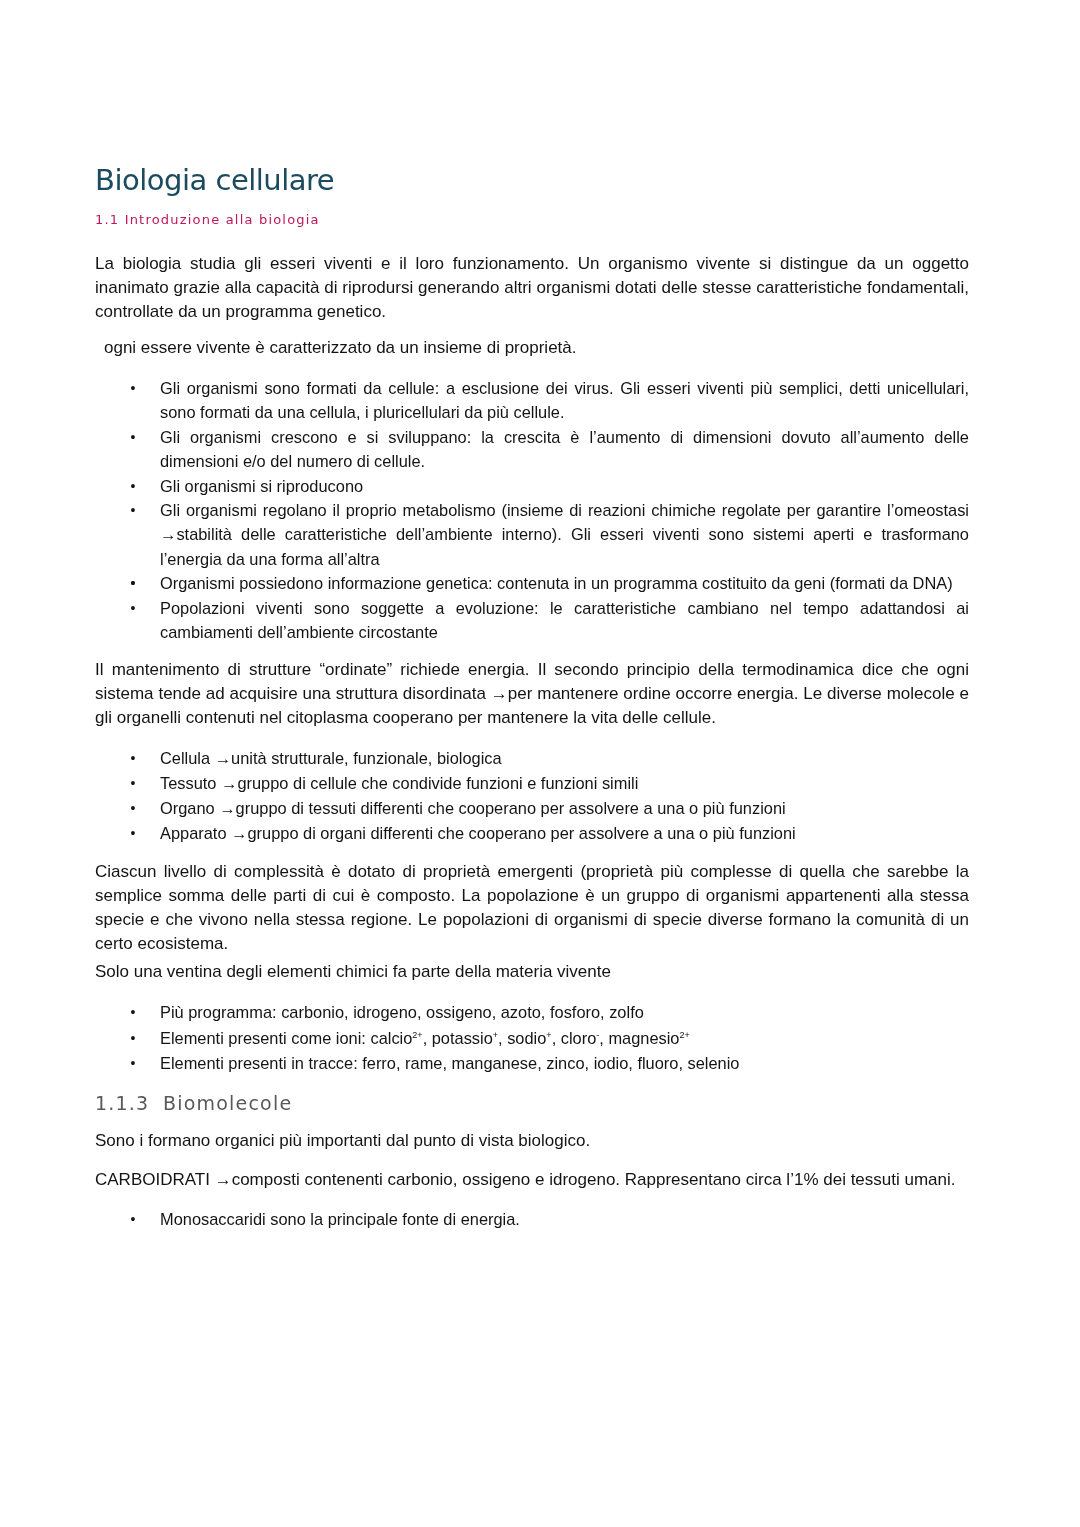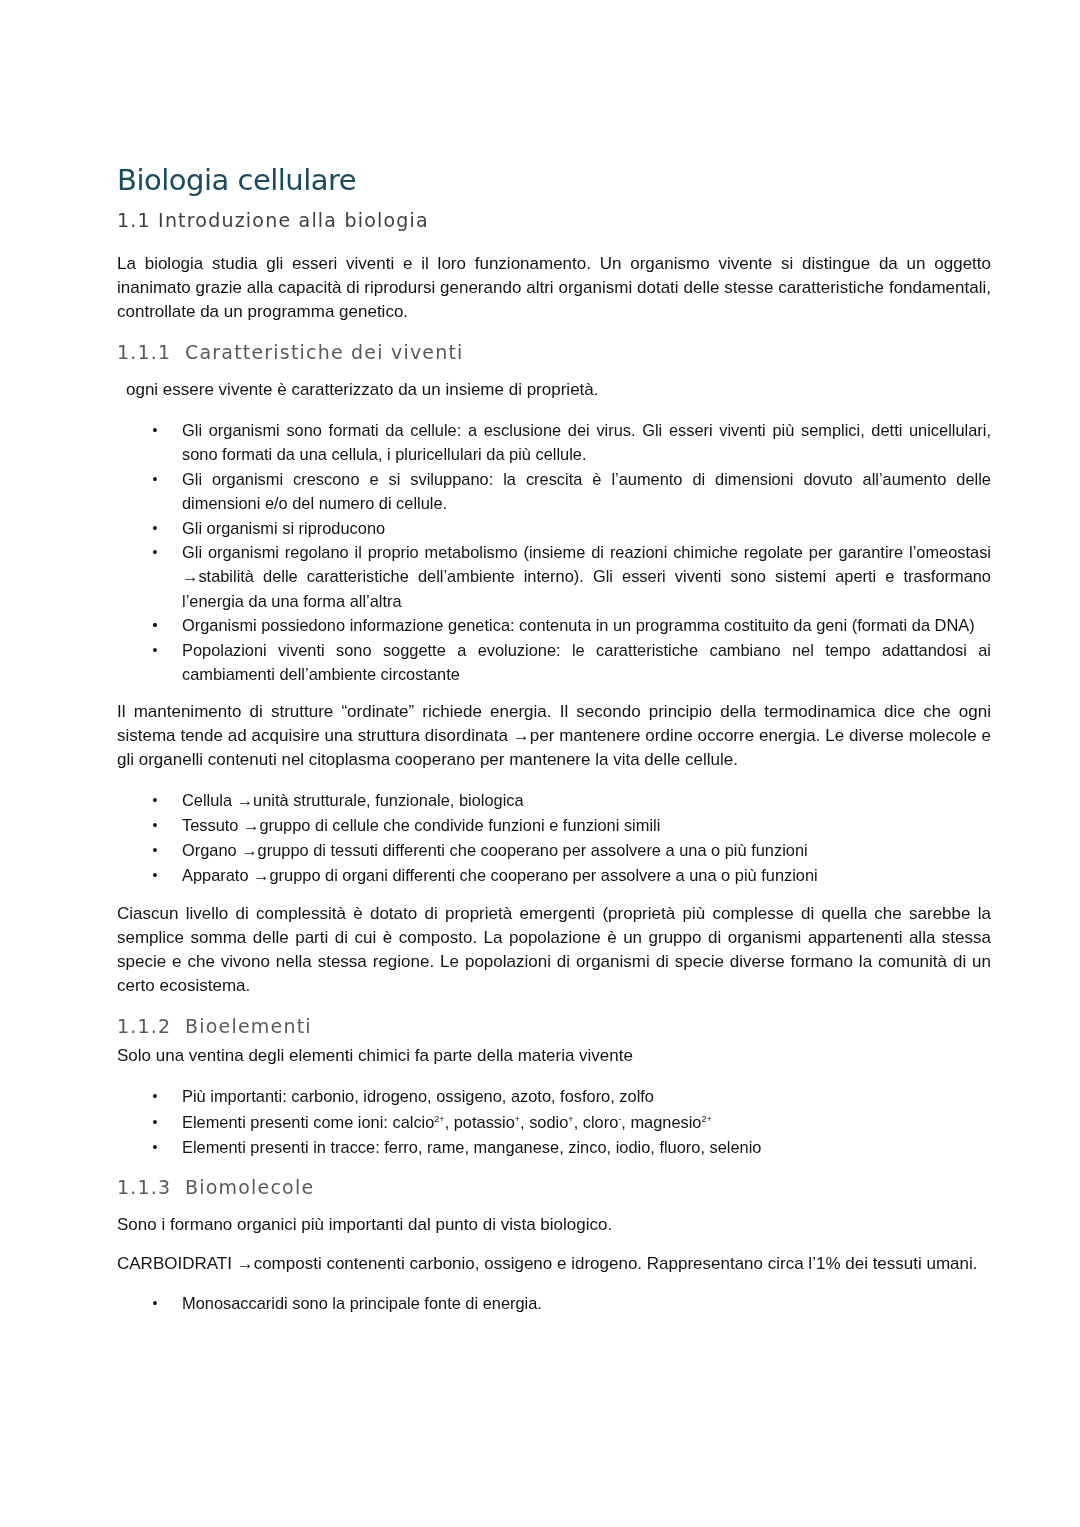--- a/index.html
+++ b/index.html
@@ -10,37 +10,37 @@
     body {
       width: 1080px;
       height: 1527px;
       position: relative;
       overflow: hidden;
       font-family: "Liberation Sans", sans-serif;
       color: #141414;
     }
     .page {
       position: absolute;
-      left: 117px;
+      left: 95px;
       top: 160px;
       width: 874px;
     }
     .title {
       font-family: "DejaVu Sans", sans-serif;
       font-size: 29px;
       color: #1b4b5f;
       margin: 0;
       line-height: 40px;
       font-weight: normal;
       letter-spacing: -0.5px;
     }
     .h2 {
       font-family: "DejaVu Sans", sans-serif;
-      font-size: 19px;
-      color: #404040;
+      font-size: 13px;
+      color: #be185d;
       margin: 6px 0 0 0;
       line-height: 28px;
       font-weight: normal;
       letter-spacing: 1.2px;
     }
     .h3 {
       font-family: "DejaVu Sans", sans-serif;
       font-size: 19px;
       color: #595959;
       margin: 0;
@@ -107,23 +107,20 @@
 
   <h1 class="title">Biologia cellulare</h1>
 
   <h2 class="h2">
     <span>1.1</span>
     <span>Introduzione alla biologia</span>
   </h2>
 
   <p class="p-intro">La biologia studia gli esseri viventi e il loro funzionamento. Un organismo vivente si distingue da un oggetto inanimato grazie alla capacità di riprodursi generando altri organismi dotati delle stesse caratteristiche fondamentali, controllate da un programma genetico.</p>
 
-  <h3 class="h3 h3-1">
-    <span class="num">1.1.1</span><span>Caratteristiche dei viventi</span>
-  </h3>
 
   <p class="p-ogni">ogni essere vivente è caratterizzato da un insieme di proprietà.</p>
 
   <ul class="list-1">
     <li><span class="bullet">•</span><span>Gli organismi sono formati da cellule: a esclusione dei virus. Gli esseri viventi più semplici, detti unicellulari, sono formati da una cellula, i pluricellulari da più cellule.</span></li>
     <li><span class="bullet">•</span><span>Gli organismi crescono e si sviluppano: la crescita è l’aumento di dimensioni dovuto all’aumento delle dimensioni e/o del numero di cellule.</span></li>
     <li><span class="bullet">•</span><span>Gli organismi si riproducono</span></li>
     <li><span class="bullet">•</span><span>Gli organismi regolano il proprio metabolismo (insieme di reazioni chimiche regolate per garantire l’omeostasi →stabilità delle caratteristiche dell’ambiente interno). Gli esseri viventi sono sistemi aperti e trasformano l’energia da una forma all’altra</span></li>
     <li><span class="bullet">•</span></li>
     <li><span class="bullet">•</span><span>Organismi possiedono informazione genetica: contenuta in un programma costituito da geni (formati da DNA)</span></li>
@@ -134,28 +131,25 @@
 
   <ul class="list-2">
     <li><span class="bullet">•</span><span>Cellula →unità strutturale, funzionale, biologica</span></li>
     <li><span class="bullet">•</span><span>Tessuto →gruppo di cellule che condivide funzioni e funzioni simili</span></li>
     <li><span class="bullet">•</span><span>Organo →gruppo di tessuti differenti che cooperano per assolvere a una o più funzioni</span></li>
     <li><span class="bullet">•</span><span>Apparato →gruppo di organi differenti che cooperano per assolvere a una o più funzioni</span></li>
   </ul>
 
   <p class="p-ciascun">Ciascun livello di complessità è dotato di proprietà emergenti (proprietà più complesse di quella che sarebbe la semplice somma delle parti di cui è composto. La popolazione è un gruppo di organismi appartenenti alla stessa specie e che vivono nella stessa regione. Le popolazioni di organismi di specie diverse formano la comunità di un certo ecosistema.</p>
 
-  <h3 class="h3 h3-2">
-    <span class="num">1.1.2</span><span>Bioelementi</span>
-  </h3>
 
   <p class="p-solo">Solo una ventina degli elementi chimici fa parte della materia vivente</p>
 
   <ul class="list-3">
-    <li><span class="bullet">•</span><span>Più importanti: carbonio, idrogeno, ossigeno, azoto, fosforo, zolfo</span></li>
+    <li><span class="bullet">•</span><span>Più programma: carbonio, idrogeno, ossigeno, azoto, fosforo, zolfo</span></li>
     <li><span class="bullet">•</span><span>Elementi presenti come ioni: </span><span id="ions-container"><span>calcio</span><sup>2+</sup>, <span>potassio</span><sup>+</sup>, <span>sodio</span><sup>+</sup>, <span>cloro</span><sup>-</sup>, <span>magnesio</span><sup>2+</sup></span></li>
     <li><span class="bullet">•</span><span>Elementi presenti in tracce: ferro, rame, manganese, zinco, iodio, fluoro, selenio</span></li>
   </ul>
 
   <h3 class="h3 h3-3">
     <span class="num">1.1.3</span><span>Biomolecole</span>
   </h3>
 
   <p class="p-sono">Sono i formano organici più importanti dal punto di vista biologico.</p>
 

